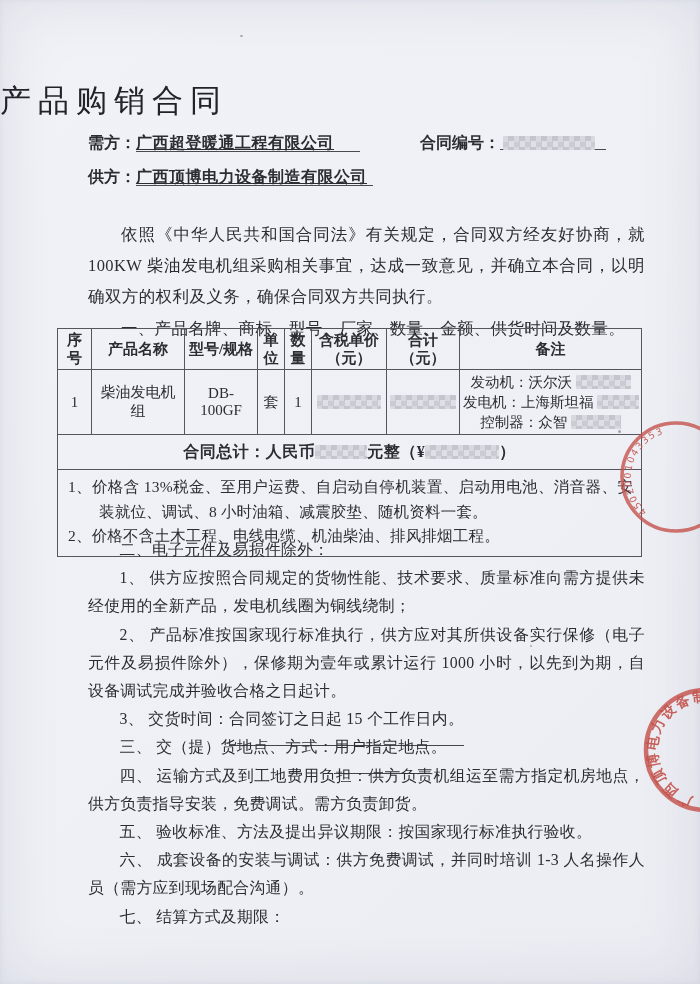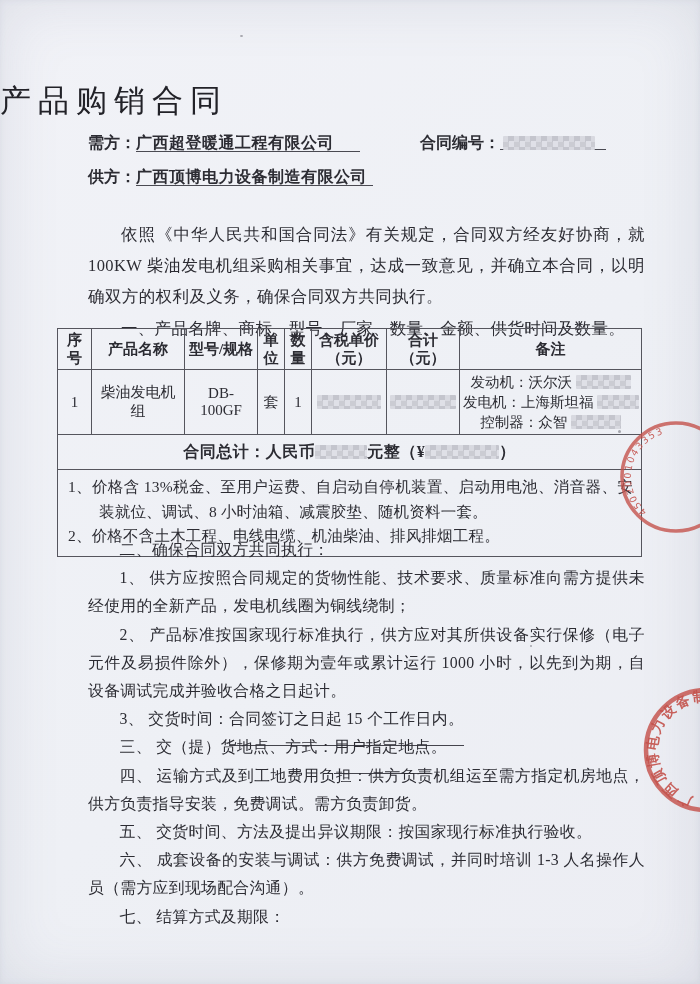--- a/index.html
+++ b/index.html
@@ -20,21 +20,21 @@
     letter-spacing:7px; color:#222228;
   }
   .parties {
     position:absolute; top:133px; left:88px; right:40px;
     font-size:16px;
   }
   .party-row { display:flex; margin-bottom:13px; align-items:baseline; }
   .party-left { width:332px; }
   .p-label { font-weight:700; }
   .uline { border-bottom:1.4px solid #4a4a52; }
-  .company { font-weight:700; letter-spacing:.5px; }
+  .company { font-weight:700; letter-spacing:.5px;text-decoration:underline; }
   .blank-line { display:inline-block; height:16px; vertical-align:baseline; }
   .mosaic {
     display:inline-block; height:14px; vertical-align:-2px; border-radius:1px;
     background:conic-gradient(#c4c5cd 25%,#dfe0e7 0 50%,#cbccd3 0 75%,#d8d9e0 0);
     background-size:11px 11px;
   }
   .intro-block { position:absolute; top:219px; left:88px; width:557px; font-size:16.5px; }
   .intro-p { text-indent:2em; line-height:31px; text-align:justify; letter-spacing:.4px; }
   .sec1 { margin-top:3px; text-indent:2em; line-height:28px; letter-spacing:.3px; }
   table.goods {
@@ -128,27 +128,27 @@
     <tr>
       <td colspan="8" class="notes-cell">
         <div class="note-p">1、价格含 13%税金、至用户运费、自启动自停机装置、启动用电池、消音器、安装就位、调试、8 小时油箱、减震胶垫、随机资料一套。</div>
         <div class="note-p">2、价格不含土木工程、电线电缆、机油柴油、排风排烟工程。</div>
       </td>
     </tr>
   </tbody>
     </table>
 
   <div class="clauses">
-    <p>二、确保合同双方共同执行：</p>
+    <p>二、电子元件及易损件除外：</p>
     <p>1、 供方应按照合同规定的货物性能、技术要求、质量标准向需方提供未经使用的全新产品，发电机线圈为铜线绕制；</p>
     <p>2、 产品标准按国家现行标准执行，供方应对其所供设备实行保修（电子元件及易损件除外），保修期为壹年或累计运行 1000 小时，以先到为期，自设备调试完成并验收合格之日起计。</p>
     <p><span>3、 交货时间：</span><span class="u-text">合同签订之日起 15 个工作日内。</span></p>
     <p><span>三、 交（提）货地点、方式：</span><span class="u-text">用户指定地点</span><span>。</span></p>
     <p>四、 运输方式及到工地费用负担：供方负责机组运至需方指定机房地点，供方负责指导安装，免费调试。需方负责卸货。</p>
-    <p>五、 交货时间、方法及提出异议期限：按国家现行标准执行验收。</p>
+    <p>五、 验收标准、方法及提出异议期限：按国家现行标准执行验收。</p>
     <p>六、 成套设备的安装与调试：供方免费调试，并同时培训 1-3 人名操作人员（需方应到现场配合沟通）。</p>
     <p>七、 结算方式及期限：</p>
   </div>
 
   <svg class="seal" style="left:614px; top:417px;" width="120" height="120" viewBox="0 0 120 120">
     <circle cx="62" cy="60" r="54" fill="none" stroke="#c4524c" stroke-width="3.6" opacity="0.8"></circle>
     <defs>
       <path id="s1p" d="M62,15 a45,45 0 1,1 -0.02,0"></path>
     </defs>
     <text font-size="9.5" fill="#c4524c" opacity="0.9" letter-spacing="1.5" font-family="'DejaVu Sans','Liberation Sans',sans-serif">

